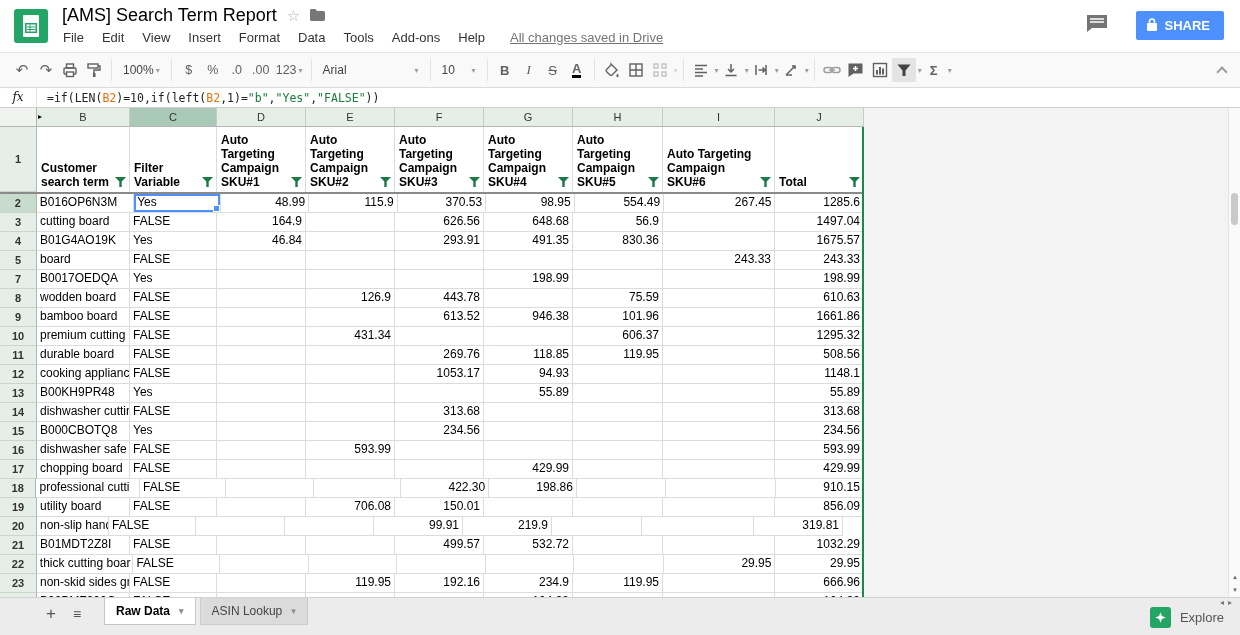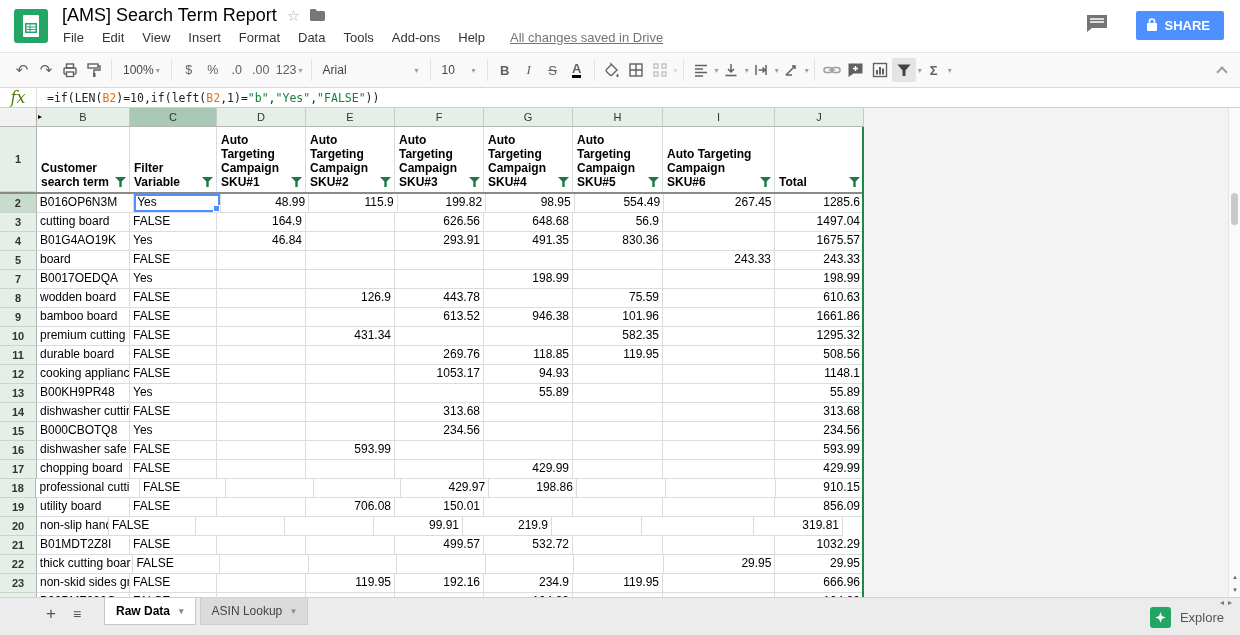--- a/index.html
+++ b/index.html
@@ -41,21 +41,21 @@
   .color-a { font-size:13px; font-weight:bold; border-bottom:3px solid #000; line-height:12px; }
   .disabled { opacity:.35; }
   .filter-on { background:#e4e4e4; }
   .collapse-btn { position:absolute; right:12px; top:12px; width:10px; height:10px; }
   .chev-up { display:block; width:8px; height:8px; border-left:2px solid #9e9e9e; border-top:2px solid #9e9e9e;
     transform:rotate(45deg); margin-top:3px; }
 
   
   .formula-bar { height:20px; border-bottom:1px solid #cfcfcf; display:flex; align-items:center; background:#fff; }
   .fx { width:37px; text-align:center; font-style:italic; font-family:"DejaVu Serif",serif;
-    color:#4d7c0f; font-size:16px; border-right:1px solid #e3e3e3; height:100%; line-height:19px; }
+    color:#0f172a; font-size:12px; border-right:1px solid #e3e3e3; height:100%; line-height:19px; }
   .formula { font-family:"DejaVu Sans Mono",monospace; font-size:11.5px; padding-left:10px; white-space:nowrap; }
 
   
   .grid-area { position:relative; height:489px; background:#f3f3f3; overflow:hidden; }
   .sheet { position:absolute; left:0; top:0; width:864px; }
   .col-strip { display:flex; height:19px; }
   .corner { background:#f1f3f1; border-right:1px solid #b0b5b0; border-bottom:1px solid #b5b5b5; }
   .col-h { background:#e6eee8; border-right:1px solid #c3cdc4; border-bottom:1px solid #b5b5b5;
     font-size:11px; color:#333; text-align:center; line-height:18px; position:relative; }
   .col-h.selected { background:#a9c8b6; }
@@ -357,21 +357,21 @@
           </svg>
         </div>
       </div>
     <div>
         <div class="data-row">
           <div class="gutter sel" style="width:37px">2</div>
           <div class="cell" style="width:98px">B016OP6N3M</div>
           <div class="cell selected" style="width:87px">Yes</div>
           <div class="cell num" style="width:89px">48.99</div>
           <div class="cell num" style="width:89px">115.9</div>
-          <div class="cell num" style="width:89px">199.82</div>
+          <div class="cell num" style="width:89px">370.53</div>
           <div class="cell num" style="width:89px">98.95</div>
           <div class="cell num" style="width:90px">554.49</div>
           <div class="cell num" style="width:112px">267.45</div>
           <div class="cell num" style="width:89px">1285.6</div>
         </div>
         <div class="data-row">
           <div class="gutter" style="width:37px">3</div>
           <div class="cell" style="width:93px">cutting board</div>
           <div class="cell" style="width:87px">FALSE</div>
           <div class="cell num" style="width:89px">164.9</div>
@@ -443,21 +443,21 @@
           <div class="cell num" style="width:89px">1661.86</div>
         </div>
         <div class="data-row">
           <div class="gutter" style="width:37px">10</div>
           <div class="cell" style="width:93px">premium cutting b</div>
           <div class="cell" style="width:87px">FALSE</div>
           <div class="cell num" style="width:89px"></div>
           <div class="cell num" style="width:89px">431.34</div>
           <div class="cell num" style="width:89px"></div>
           <div class="cell num" style="width:89px"></div>
-          <div class="cell num" style="width:90px">582.35</div>
+          <div class="cell num" style="width:90px">606.37</div>
           <div class="cell num" style="width:112px"></div>
           <div class="cell num" style="width:89px">1295.32</div>
         </div>
         <div class="data-row">
           <div class="gutter" style="width:37px">11</div>
           <div class="cell" style="width:93px">durable board</div>
           <div class="cell" style="width:87px">FALSE</div>
           <div class="cell num" style="width:89px"></div>
           <div class="cell num" style="width:89px"></div>
           <div class="cell num" style="width:89px">269.76</div>
@@ -537,21 +537,21 @@
           <div class="cell num" style="width:90px"></div>
           <div class="cell num" style="width:112px"></div>
           <div class="cell num" style="width:89px">429.99</div>
         </div>
         <div class="data-row">
           <div class="gutter" style="width:37px">18</div>
           <div class="cell" style="width:105px">professional cutti</div>
           <div class="cell" style="width:87px">FALSE</div>
           <div class="cell num" style="width:89px"></div>
           <div class="cell num" style="width:89px"></div>
-          <div class="cell num" style="width:89px">429.97</div>
+          <div class="cell num" style="width:89px">422.30</div>
           <div class="cell num" style="width:89px">198.86</div>
           <div class="cell num" style="width:90px"></div>
           <div class="cell num" style="width:112px"></div>
           <div class="cell num" style="width:89px">910.15</div>
         </div>
         <div class="data-row">
           <div class="gutter" style="width:37px">19</div>
           <div class="cell" style="width:93px">utility board</div>
           <div class="cell" style="width:87px">FALSE</div>
           <div class="cell num" style="width:89px"></div>

